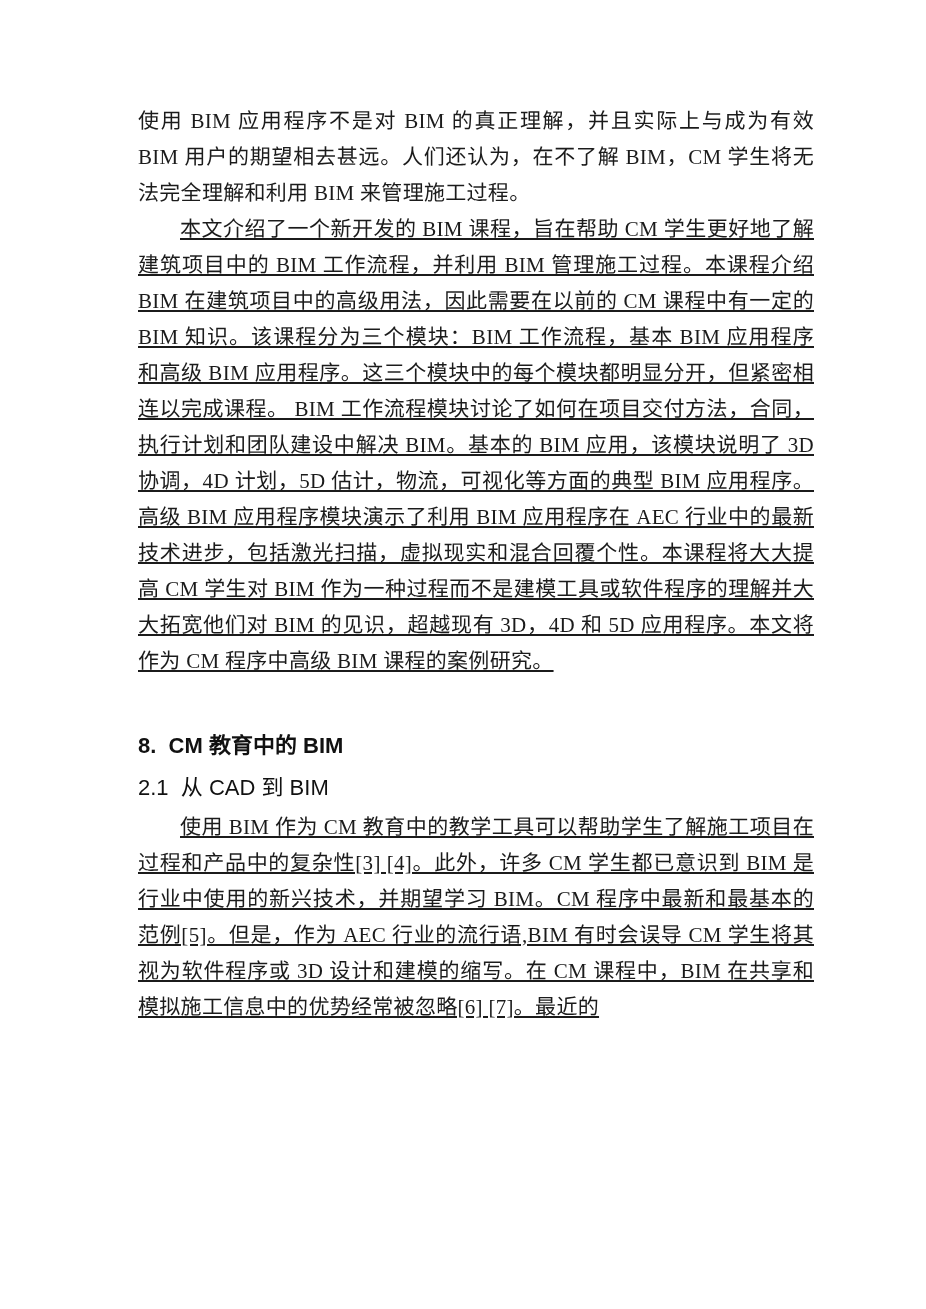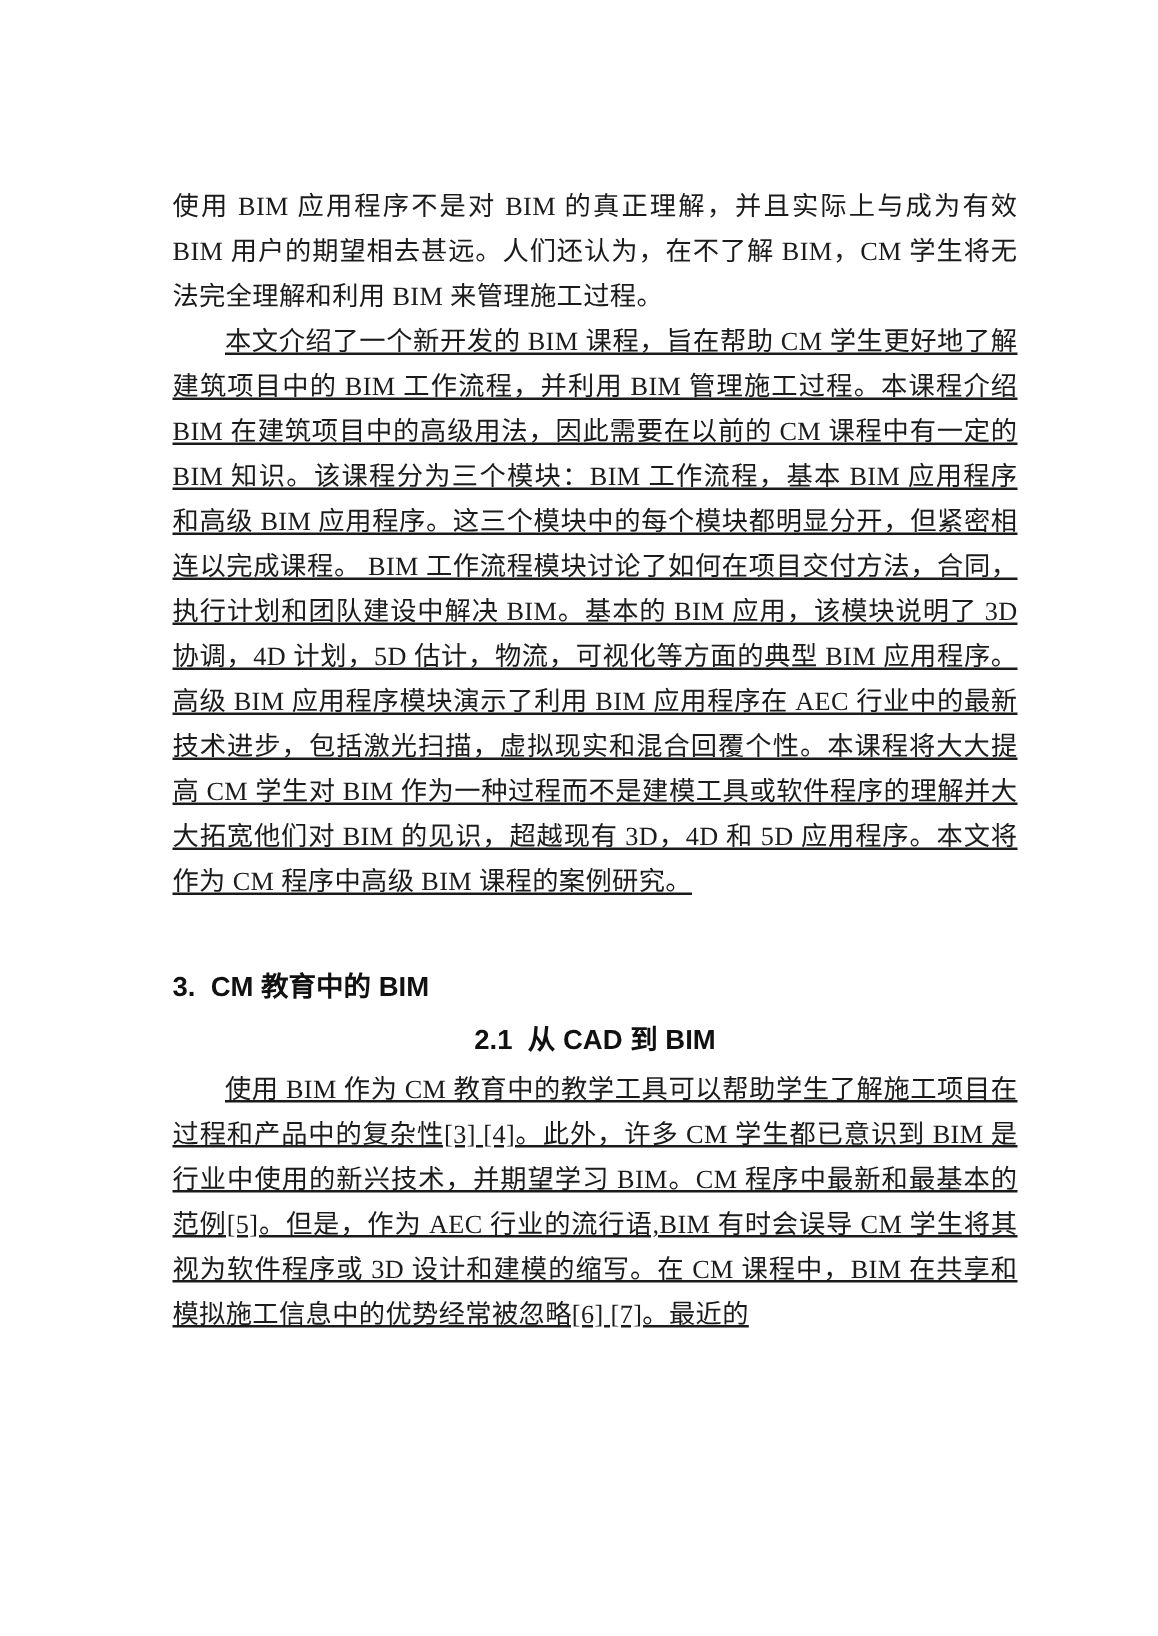--- a/index.html
+++ b/index.html
@@ -11,21 +11,20 @@
     height: 1309px;
     overflow: hidden;
     font-family: "Liberation Serif", "DejaVu Serif", serif;
     color: #1b1b1b;
   }
   .page {
     width: 926px;
     height: 949px;
     background: #ffffff;
     padding: 103px 112px 0 138px;
-    margin-top: 44px;
   }
   .body-para {
     font-size: 21px;
     line-height: 36px;
     text-align: justify;
     letter-spacing: 0.3px;
     color: #1b1b1b;
   }
   .body-para.indent {
     text-indent: 2em;
@@ -35,37 +34,36 @@
     font-family: "Liberation Sans", "DejaVu Sans", sans-serif;
     font-weight: 700;
     font-size: 22px;
     line-height: 42px;
     margin-top: 46px;
     white-space: pre-wrap;
     color: #111111;
   }
   .heading-2 {
     font-family: "Liberation Sans", "DejaVu Sans", sans-serif;
-    font-weight: 700;
+    font-weight: 400;
     font-size: 22px;
     line-height: 42px;
     white-space: pre-wrap;
     color: #111111;
-    text-align: center;
   }
 </style>
 </head>
 <body>
 
 <div class="page">
 
   <p class="body-para">使用 BIM 应用程序不是对 BIM 的真正理解，并且实际上与成为有效 BIM 用户的期望相去甚远。人们还认为，在不了解 BIM，CM 学生将无法完全理解和利用 BIM 来管理施工过程。</p>
 
   <p class="body-para indent">本文介绍了一个新开发的 BIM 课程，旨在帮助 CM 学生更好地了解建筑项目中的 BIM 工作流程，并利用 BIM 管理施工过程。本课程介绍 BIM 在建筑项目中的高级用法，因此需要在以前的 CM 课程中有一定的 BIM 知识。该课程分为三个模块：BIM 工作流程，基本 BIM 应用程序和高级 BIM 应用程序。这三个模块中的每个模块都明显分开，但紧密相连以完成课程。 BIM 工作流程模块讨论了如何在项目交付方法，合同，执行计划和团队建设中解决 BIM。基本的 BIM 应用，该模块说明了 3D 协调，4D 计划，5D 估计，物流，可视化等方面的典型 BIM 应用程序。高级 BIM 应用程序模块演示了利用 BIM 应用程序在 AEC 行业中的最新技术进步，包括激光扫描，虚拟现实和混合回覆个性。本课程将大大提高 CM 学生对 BIM 作为一种过程而不是建模工具或软件程序的理解并大大拓宽他们对 BIM 的见识，超越现有 3D，4D 和 5D 应用程序。本文将作为 CM 程序中高级 BIM 课程的案例研究。</p>
 
-  <h2 class="heading-1">3.  CM 教育中的 BIM</h2>
+  <h2 class="heading-1">8.  CM 教育中的 BIM</h2>
 
   <h3 class="heading-2">2.1  从 CAD 到 BIM</h3>
 
 
   <p class="body-para indent">使用 BIM 作为 CM 教育中的教学工具可以帮助学生了解施工项目在过程和产品中的复杂性[3] [4]。此外，许多 CM 学生都已意识到 BIM 是行业中使用的新兴技术，并期望学习 BIM。CM 程序中最新和最基本的范例[5]。但是，作为 AEC 行业的流行语,BIM 有时会误导 CM 学生将其视为软件程序或 3D 设计和建模的缩写。在 CM 课程中，BIM 在共享和模拟施工信息中的优势经常被忽略[6] [7]。最近的</p>
 
 </div>
 
 </body></html>

